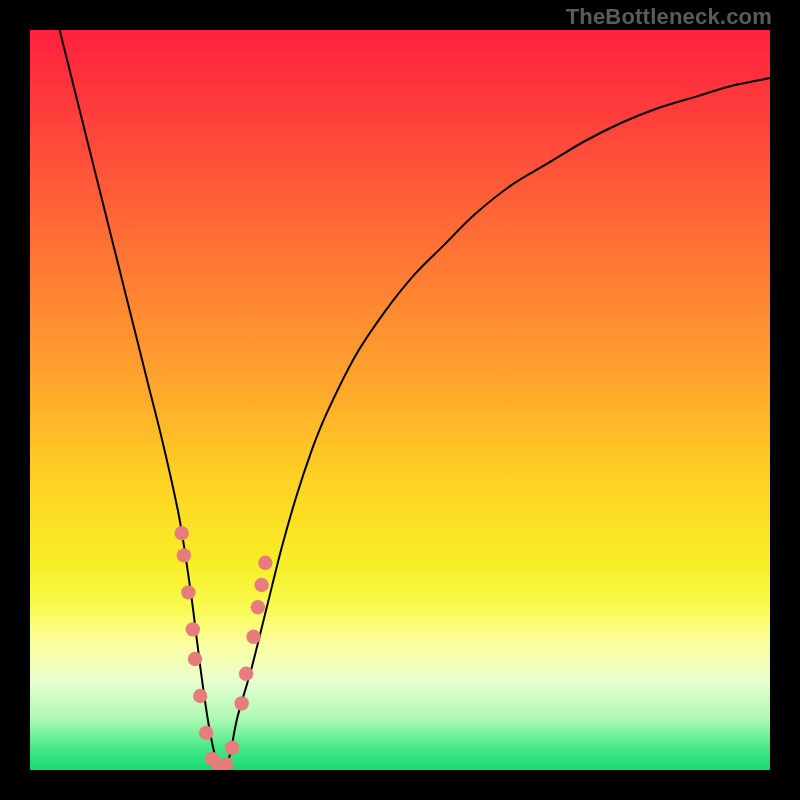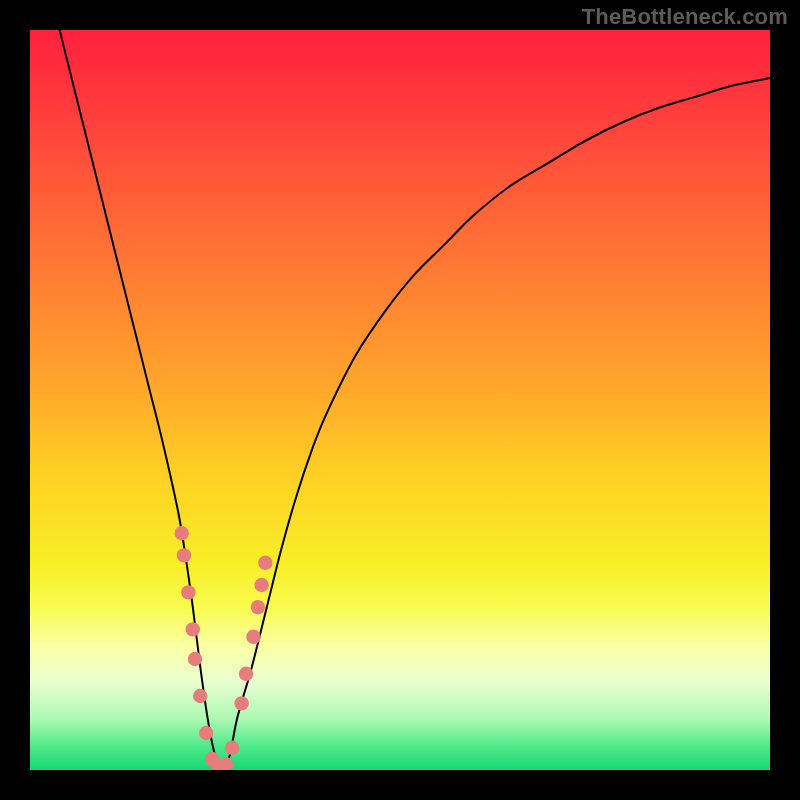--- a/index.html
+++ b/index.html
@@ -26,21 +26,21 @@
     height: 740px;
     overflow: hidden;
   }
   .gradient {
     position: absolute;
     left: 0; top: 0; width: 100%; height: 100%;
   }
   .watermark {
     position: absolute;
     top: 4px;
-    right: 12px;
+    right: 28px;
     font-family: Arial, Helvetica, sans-serif;
     font-size: 22px;
     font-weight: 600;
     color: #5b5b5b;
     letter-spacing: 0.2px;
     user-select: none;
   }
   svg.curve {
     position: absolute;
     left: 0;

